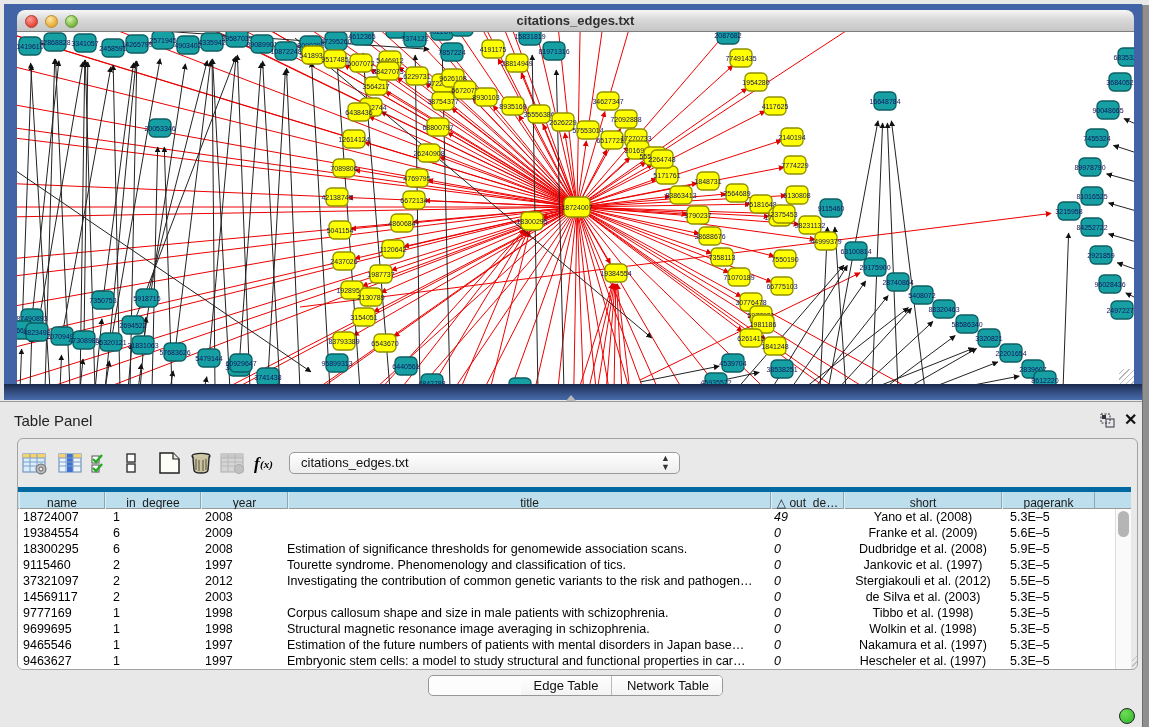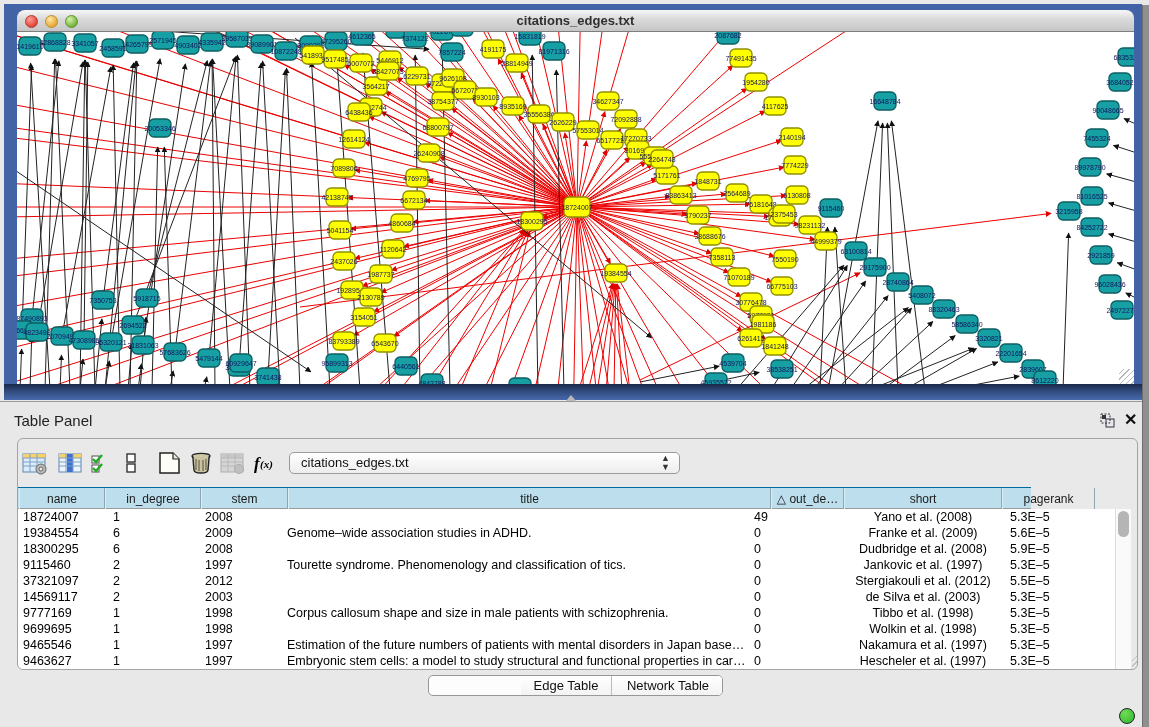--- a/index.html
+++ b/index.html
@@ -18,31 +18,31 @@
   #grip { right:0; bottom:0; width:15px; height:15px;
      background:repeating-linear-gradient(135deg,#fff 0 3px,#b8b8b8 3px 4px); }
   #tpanel { left:0; top:401px; width:1142px; height:326px; background:#e8e8e8; border-top:1px solid #999; }
   #tp-title { left:14px; top:10px; font-size:15px; color:#222; }
   #inner { left:17px; top:36px; width:1121px; height:232px; background:#e9e9e9;
      border:1px solid #a3a3a3; border-radius:6px; overflow:hidden; }
   .ticon { top:13px; }
   #combo { left:271px; top:13px; width:391px; height:22px; background:linear-gradient(#ffffff,#ededed);
      border:1px solid #9a9a9a; border-radius:5px; font-size:13px; color:#111; line-height:20px; padding-left:11px; }
   #combo .arr { position:absolute; right:9px; top:1px; font-size:9px; color:#333; line-height:9px; }
-  #thead { left:0px; top:48px; width:1013px; height:22px; background:#bcdeed; border-top:1px solid #0369a1; border-bottom:1px solid #999; }
+  #thead { left:0px; top:48px; width:1113px; height:22px; background:#bcdeed; border-top:5px solid #0369a1; border-bottom:1px solid #999; }
   .hc { position:absolute; top:0; height:22px; line-height:22px; text-align:center; font-size:12px; color:#1a1a1a;
      border-right:1px solid #8fa6b0; border-left:1px solid #d8eef7; }
   #tbody { left:0px; top:70px; width:1113px; height:161px; background:#fff; border-radius:0 0 0 6px;}
   .trow { position:absolute; left:0; width:1096px; height:16px; font-size:12.5px; color:#000; }
   .trow span { position:absolute; top:0; line-height:16px; white-space:nowrap; overflow:hidden; }
   .c-name { left:5px;  width:80px; }
   .c-ind  { left:95px; width:90px; }
   .c-year { left:187px; width:80px; }
   .c-title{ left:269px; width:480px; }
-  .c-out  { left:736px; width:70px; }
+  .c-out  { left:756px; width:70px;font-style:italic; }
   .c-short{ left:826px; width:158px; text-align:center; }
   .c-pg   { left:992px; width:95px; }
   #vscroll { left:1097px; top:70px; width:16px; height:161px; background:#fafafa; border-left:1px solid #ddd; }
   #vthumb { left:2px; top:2px; width:11px; height:26px; background:#b5b5b5; border-radius:6px; }
   #tabs { left:428px; top:273px; width:295px; height:21px; border:1px solid #979797; border-radius:5px;
       background:#fdfdfd; overflow:hidden; }
   .tab { position:absolute; top:0; height:21px; line-height:20px; text-align:center; font-size:13px; color:#111;
       background:linear-gradient(#ffffff,#f2f2f2); border-right:1px solid #bbb; }
   .tab.sel { background:linear-gradient(#a0a0a0,#8a8a8a); color:#f4f4f4;margin-top:42px; }
   #memory { right:52px; top:324px; font-size:12px; color:#222;margin-left:28px; }
@@ -651,65 +651,66 @@
 
         <g transform="translate(232,0)">
           <text x="0" y="17" font-family="Liberation Serif, serif" font-style="italic" font-weight="700" font-size="17" fill="#000">f</text>
           <text x="6" y="16" font-family="Liberation Serif, serif" font-style="italic" font-weight="700" font-size="11" fill="#000">(x)</text>
         </g>
       </svg>
       <div id="combo" class="abs">citations_edges.txt<span class="arr">▲<br>▼</span></div>
       <div id="thead" class="abs">
         <span class="hc" style="left:1px;width:86px">name</span>
         <span class="hc" style="left:87px;width:96px">in_degree</span>
-        <span class="hc" style="left:183px;width:87px">stem</span>
+        <span class="hc" style="left:183px;width:87px">year</span>
         <span class="hc" style="left:270px;width:483px">title</span>
         <span class="hc" style="left:753px;width:73px">△ out_de…</span>
         <span class="hc" style="left:826px;width:158px">short</span>
         <span class="hc" style="left:984px;width:93px">pagerank</span>
       </div>
       <div id="tbody" class="abs"></div>
       <div class="trow" style="top:70px">
           <span class="c-name">18724007</span>
           <span class="c-ind">1</span>
           <span class="c-year">2008</span>
           <span class="c-out">49</span>
           <span class="c-short">Yano et al. (2008)</span>
           <span class="c-pg">5.3E–5</span>
         </div>
 <div class="trow" style="top:86px">
           <span class="c-name">19384554</span>
           <span class="c-ind">6</span>
           <span class="c-year">2009</span>
-          <span class="c-title">Genome–wide association studies in ADHD.</span>
           <span class="c-out">0</span>
           <span class="c-short">Franke et al. (2009)</span>
           <span class="c-pg">5.6E–5</span>
         </div>
 <div class="trow" style="top:102px">
           <span class="c-name">18300295</span>
           <span class="c-ind">6</span>
           <span class="c-year">2008</span>
+          <span class="c-title">Estimation of significance thresholds for genomewide association scans.</span>
           <span class="c-out">0</span>
           <span class="c-short">Dudbridge et al. (2008)</span>
           <span class="c-pg">5.9E–5</span>
         </div>
 <div class="trow" style="top:118px">
           <span class="c-name">9115460</span>
           <span class="c-ind">2</span>
           <span class="c-year">1997</span>
           <span class="c-title">Tourette syndrome. Phenomenology and classification of tics.</span>
           <span class="c-out">0</span>
           <span class="c-short">Jankovic et al. (1997)</span>
           <span class="c-pg">5.3E–5</span>
         </div>
 <div class="trow" style="top:134px">
           <span class="c-name">37321097</span>
           <span class="c-ind">2</span>
           <span class="c-year">2012</span>
+          <span class="c-title">Investigating the contribution of common genetic variants to the risk and pathogen…</span>
           <span class="c-out">0</span>
           <span class="c-short">Stergiakouli et al. (2012)</span>
           <span class="c-pg">5.5E–5</span>
         </div>
 <div class="trow" style="top:150px">
           <span class="c-name">14569117</span>
           <span class="c-ind">2</span>
           <span class="c-year">2003</span>
           <span class="c-out">0</span>
           <span class="c-short">de Silva et al. (2003)</span>
@@ -721,20 +722,21 @@
           <span class="c-year">1998</span>
           <span class="c-title">Corpus callosum shape and size in male patients with schizophrenia.</span>
           <span class="c-out">0</span>
           <span class="c-short">Tibbo et al. (1998)</span>
           <span class="c-pg">5.3E–5</span>
         </div>
 <div class="trow" style="top:182px">
           <span class="c-name">9699695</span>
           <span class="c-ind">1</span>
           <span class="c-year">1998</span>
+          <span class="c-title">Structural magnetic resonance image averaging in schizophrenia.</span>
           <span class="c-out">0</span>
           <span class="c-short">Wolkin et al. (1998)</span>
           <span class="c-pg">5.3E–5</span>
         </div>
 <div class="trow" style="top:198px">
           <span class="c-name">9465546</span>
           <span class="c-ind">1</span>
           <span class="c-year">1997</span>
           <span class="c-title">Estimation of the future numbers of patients with mental disorders in Japan base…</span>
           <span class="c-out">0</span>

